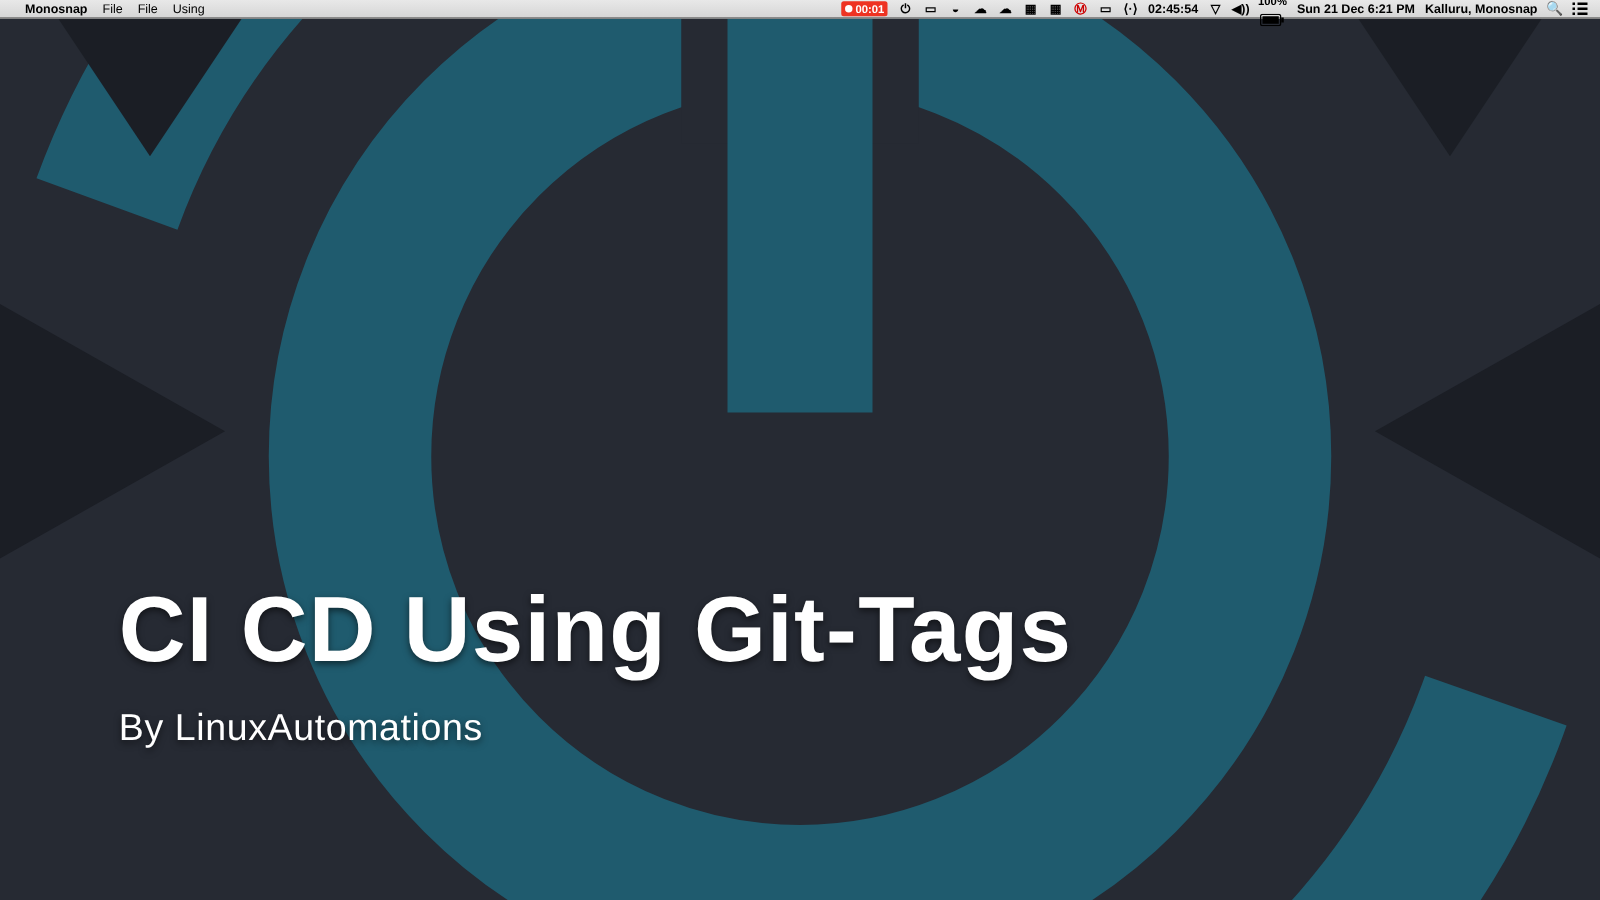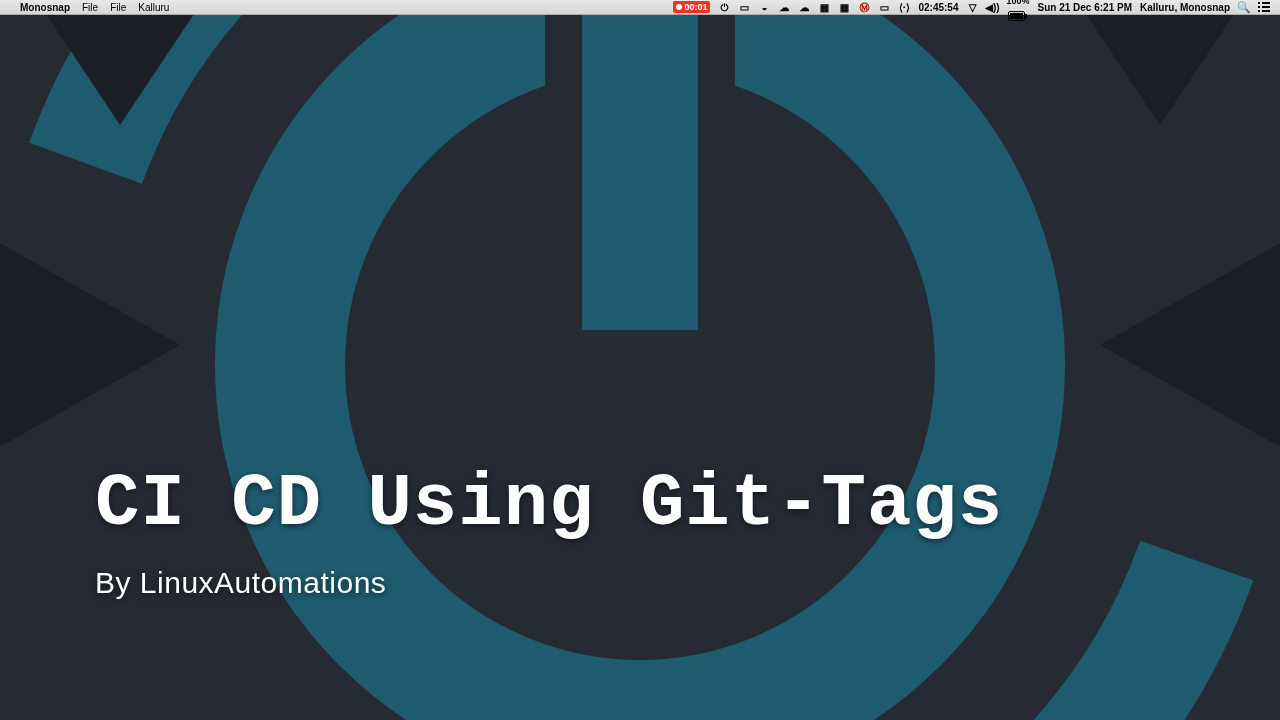--- a/index.html
+++ b/index.html
@@ -106,21 +106,21 @@
     height: 100%;
   }
   .title-block {
     position: absolute;
     left: 95px;
     bottom: 120px;
     color: #fff;
     text-shadow: 0 2px 6px rgba(0,0,0,0.55);
   }
   .title-block h1 {
-    font-family: Liberation Mono, monospace;
+    font-family: Liberation Sans, sans-serif;
     font-weight: 700;
     font-size: 74px;
     letter-spacing: 1px;
   }
   .title-block p.sub {
     margin-top: 20px;
     font-family: "Century Gothic", "Futura", "Trebuchet MS", sans-serif;
     font-weight: 400;
     font-size: 30px;
     letter-spacing: 0.5px;
@@ -128,21 +128,21 @@
 </style>
 </head>
 <body>
 
 <div class="menubar">
   <div class="left">
     <span class="apple"></span>
     <span class="item app-name">Monosnap</span>
     <span class="item">File</span>
     <span class="item">File</span>
-    <span class="item">Kalluru</span>
+    <span class="item">Using</span>
   </div>
   <div class="right">
     <span class="item">
       <span class="rec-badge">
         <span class="rec-dot"></span>
         <span>00:01</span>
       </span>
     </span>
     <span class="item">
         <span class="ico">⏻</span>

